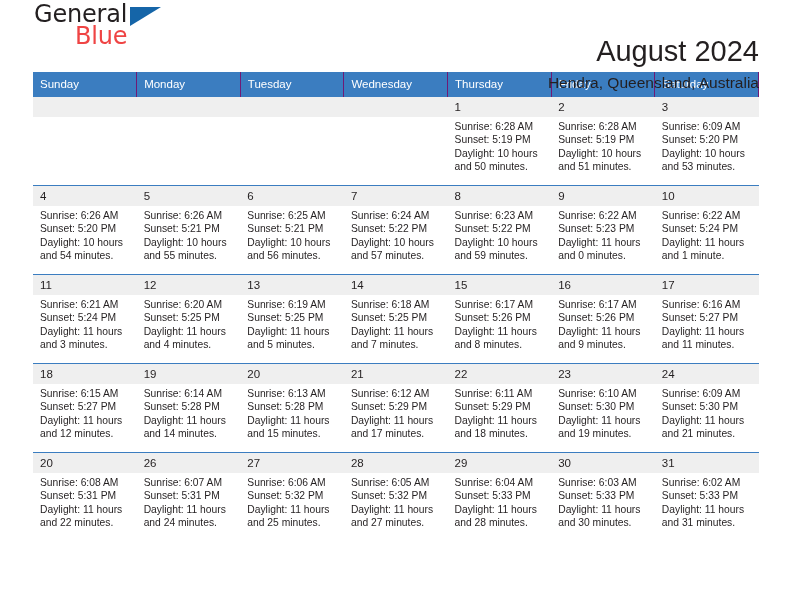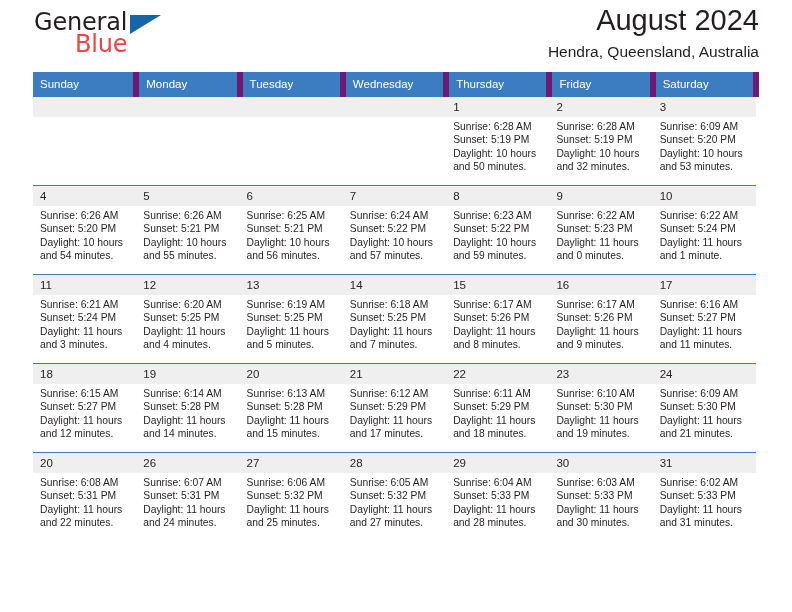--- a/index.html
+++ b/index.html
@@ -25,21 +25,20 @@
   
   .top {
     position: relative;
     height: 72px;
     display: flex;
     align-items: flex-start;
     justify-content: space-between;
   }
   .brand {
     position: relative;
-    margin-top: 8px;
     width: 190px;
     height: 56px;
     user-select: none;
   }
   .brand-general {
     position: absolute;
     left: 1px;
     top: 0px;
     font-size: 24px;
     letter-spacing: -0.2px;
@@ -61,20 +60,21 @@
     top: 7px;
     width: 0;
     height: 0;
     border-left: 31px solid #1565a8;
     border-bottom: 19px solid transparent;
   }
 
   .titles {
     text-align: right;
     padding-top: 2px;
+    margin-top: 31px;
   }
   .cal-title {
     font-size: 29px;
     font-weight: normal;
     color: #231f20;
     line-height: 36px;
     white-space: nowrap;
   }
   .cal-sub {
     font-size: 15.5px;
@@ -92,21 +92,21 @@
     table-layout: fixed;
   }
   .calendar th {
     background: #3b7dc0;
     color: #ffffff;
     font-size: 11.5px;
     font-weight: normal;
     text-align: left;
     padding: 6px 0 6px 7px;
     height: 11px;
-    border-right: 6px solid #701a75;
+    border-right: 1px solid #701a75;
   }
   .calendar td {
     vertical-align: top;
     padding: 0;
     height: 88px;
     border-top: 1px solid #3b7dc0;
     background: #ffffff;
   }
   .cell-inner {
     height: 88px;
@@ -199,21 +199,21 @@
               </div>
             </div>
           </td>
           <td>
             <div class="cell-inner">
               <div class="daynum">2</div>
               <div class="lines">
                 <div>Sunrise: 6:28 AM</div>
                 <div>Sunset: 5:19 PM</div>
                 <div>Daylight: 10 hours</div>
-                <div>and 32 minutes.</div>
+                <div>and 51 minutes.</div>
               </div>
             </div>
           </td>
           <td>
             <div class="cell-inner">
               <div class="daynum">3</div>
               <div class="lines">
                 <div>Sunrise: 6:09 AM</div>
                 <div>Sunset: 5:20 PM</div>
                 <div>Daylight: 10 hours</div>

